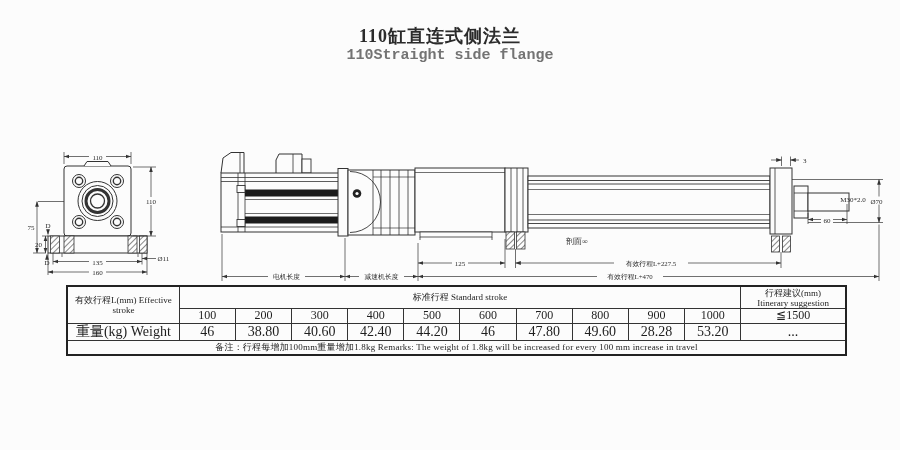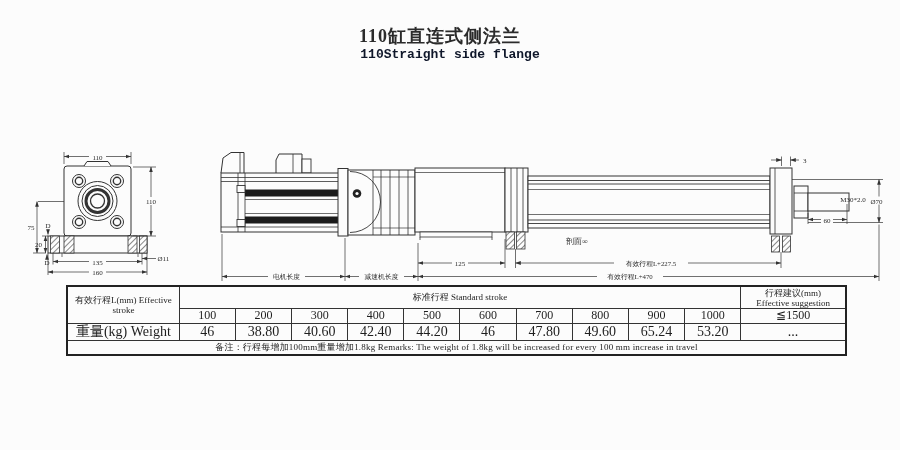--- a/index.html
+++ b/index.html
@@ -3,21 +3,21 @@
 <meta charset="utf-8">
 <style>
   html,body{margin:0;padding:0;}
   body{background:#f4f4f4;}
   .canvas{position:relative;width:900px;height:450px;background:#fcfcfc;overflow:hidden;
           font-family:"Liberation Serif","DejaVu Serif",serif;color:#222;}
   .title-zh{position:absolute;left:0;top:24px;width:880px;text-align:center;
             font-size:18px;font-weight:700;letter-spacing:1px;color:#2b2b2b;}
   .title-en{position:absolute;left:0;top:47px;width:900px;text-align:center;
             font-family:"Liberation Mono","DejaVu Sans Mono",monospace;
-            font-size:13px;font-weight:600;color:#0f172a;letter-spacing:0px;}
+            font-size:15px;font-weight:600;color:#737373;letter-spacing:0px;}
   svg text{font-family:"Liberation Serif","DejaVu Serif",serif;fill:#2b2b2b;}
   .dim{font-size:7px;}
   .dimcn{font-size:6.8px;}
   .sect{font-size:8px;}
   
   .spec{position:absolute;left:66px;top:285px;width:781px;border-collapse:collapse;
         table-layout:fixed;background:#fcfcfc;}
   .spec td{border:1px solid #333;text-align:center;vertical-align:middle;
            font-size:9px;line-height:1.15;padding:0;color:#1e1e1e;overflow:hidden;}
   .spec{border:2px solid #222;}
@@ -269,21 +269,21 @@
         <col style="width:56px">
         <col style="width:56px">
       <col style="width:105px">
     </colgroup>
     <tbody>
         <tr class="r1">
       <td class="c1" rowspan="2">有效行程L(mm)  Effective stroke</td>
       <td colspan="10">标准行程  Standard stroke</td>
       <td class="sug">
         <div>行程建议(mm)</div>
-        <div>Effective suggestion</div>
+        <div>Itinerary suggestion</div>
       </td>
     </tr>
     <tr class="r2">
       <td>100</td>
       <td>200</td>
       <td>300</td>
       <td>400</td>
       <td>500</td>
       <td>600</td>
       <td>700</td>
@@ -295,21 +295,21 @@
     <tr class="r3">
       <td>重量(kg) Weight</td>
       <td>46</td>
       <td>38.80</td>
       <td>40.60</td>
       <td>42.40</td>
       <td>44.20</td>
       <td>46</td>
       <td>47.80</td>
       <td>49.60</td>
-      <td>65.24</td>
+      <td>28.28</td>
       <td>53.20</td>
       <td>...</td>
     </tr>
     <tr class="r4">
       <td class="remarks" colspan="12">备注：行程每增加100mm重量增加1.8kg    Remarks: The weight of 1.8kg will be increased for every 100 mm increase in travel</td>
     </tr>
   </tbody>
     </table>
 
 </div>

